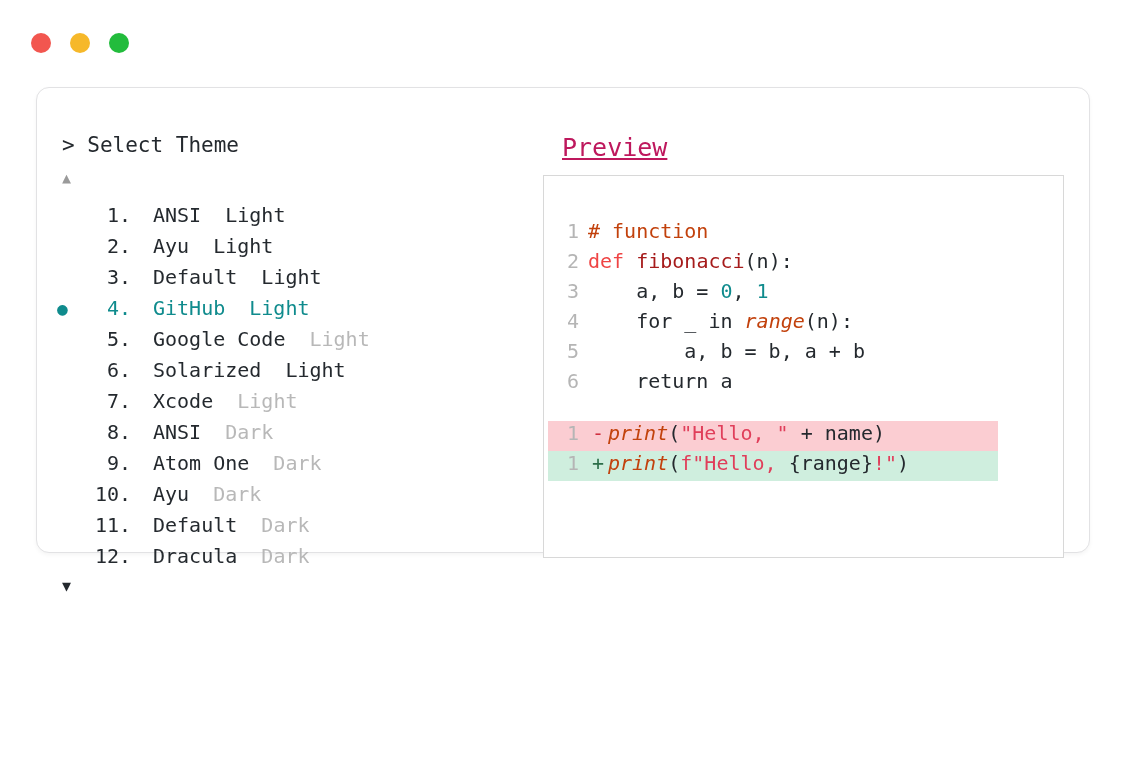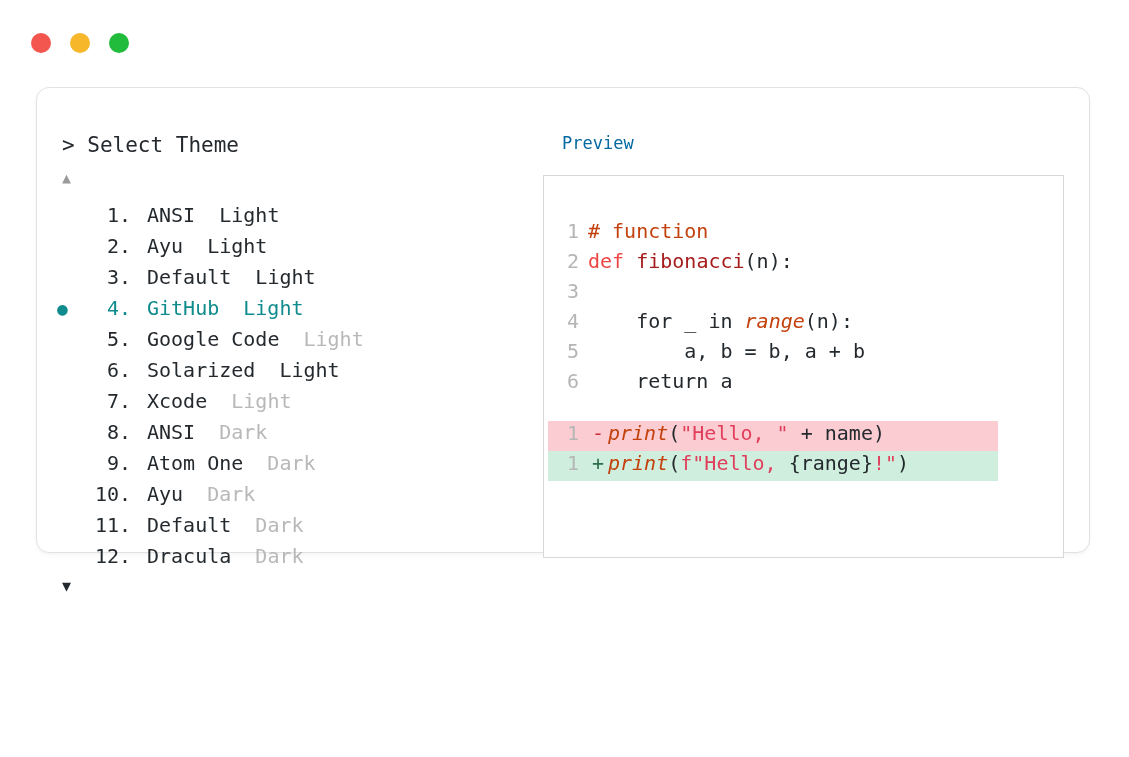--- a/index.html
+++ b/index.html
@@ -60,23 +60,24 @@
     top: 0;
     font-size: 21px;
     color: #24292e;
     letter-spacing: 0px;
     white-space: pre;
   }
   .header-preview {
     position: absolute;
     left: 500px;
     top: 0;
-    font-size: 17px;
-    color: #0369a1;
-    white-space: pre;
+    font-size: 25px;
+    color: #be185d;
+    white-space: pre;
+    text-decoration: underline;
   }
 
   
   .theme-col {
     position: absolute;
     left: 20px;
     top: 80px;
     width: 470px;
   }
   .scroll-arrow {
@@ -108,21 +109,21 @@
     line-height: 31px;
   }
   .bullet.empty { color: transparent; }
   .idx {
     width: 48px;
     flex: 0 0 48px;
     text-align: right;
     color: #24292e;
   }
   .nm {
-    margin-left: 16px;
+    margin-left: 22px;
     color: #24292e;
   }
   .mode {
     color: #24292e;
     margin-left: 12px;
   }
   .mode.muted { color: #b8b8b8; }
   .theme-item.selected .idx,
   .theme-item.selected .nm,
   .theme-item.selected .mode { color: #0f8b8d; }
@@ -231,21 +232,21 @@
 
     <div class="scroll-arrow down">▼</div>
   </div>
 
 
   <div class="preview-box">
     <div class="code-area">
       <div id="code-lines">
           <div class="code-line"><span class="ln">1</span><span class="code-text"><span class="tok-comment"># function</span></span></div>
           <div class="code-line"><span class="ln">2</span><span class="code-text"><span class="tok-kw">def </span><span class="tok-fn">fibonacci</span><span class="tok-plain">(n):</span></span></div>
-          <div class="code-line"><span class="ln">3</span></div>
+          <div class="code-line"><span class="ln">3</span><span class="code-text"><span class="tok-plain">    a, b = </span><span class="tok-num">0</span><span class="tok-plain">, </span><span class="tok-num">1</span></span></div>
           <div class="code-line"><span class="ln">4</span><span class="code-text"><span class="tok-plain">    for _ in </span><span class="tok-builtin">range</span><span class="tok-plain">(n):</span></span></div>
           <div class="code-line"><span class="ln">5</span><span class="code-text"><span class="tok-plain">        a, b = b, a + b</span></span></div>
           <div class="code-line"><span class="ln">6</span><span class="code-text"><span class="tok-plain">    return a</span></span></div>
         </div>
       <div class="diff-block" id="diff-lines">
           <div class="diff-line del"><span class="ln">1</span><span class="diff-sign del-sign">-</span><span class="code-text"><span class="tok-builtin">print</span><span class="tok-plain">(</span><span class="tok-str">"Hello, "</span><span class="tok-plain"> + name)</span></span></div>
           <div class="diff-line add"><span class="ln">1</span><span class="diff-sign add-sign">+</span><span class="code-text"><span class="tok-builtin">print</span><span class="tok-plain">(</span><span class="tok-str">f"Hello, </span><span class="tok-plain">{range}</span><span class="tok-str">!"</span><span class="tok-plain">)</span></span></div>
         </div>
     </div>
   </div>

